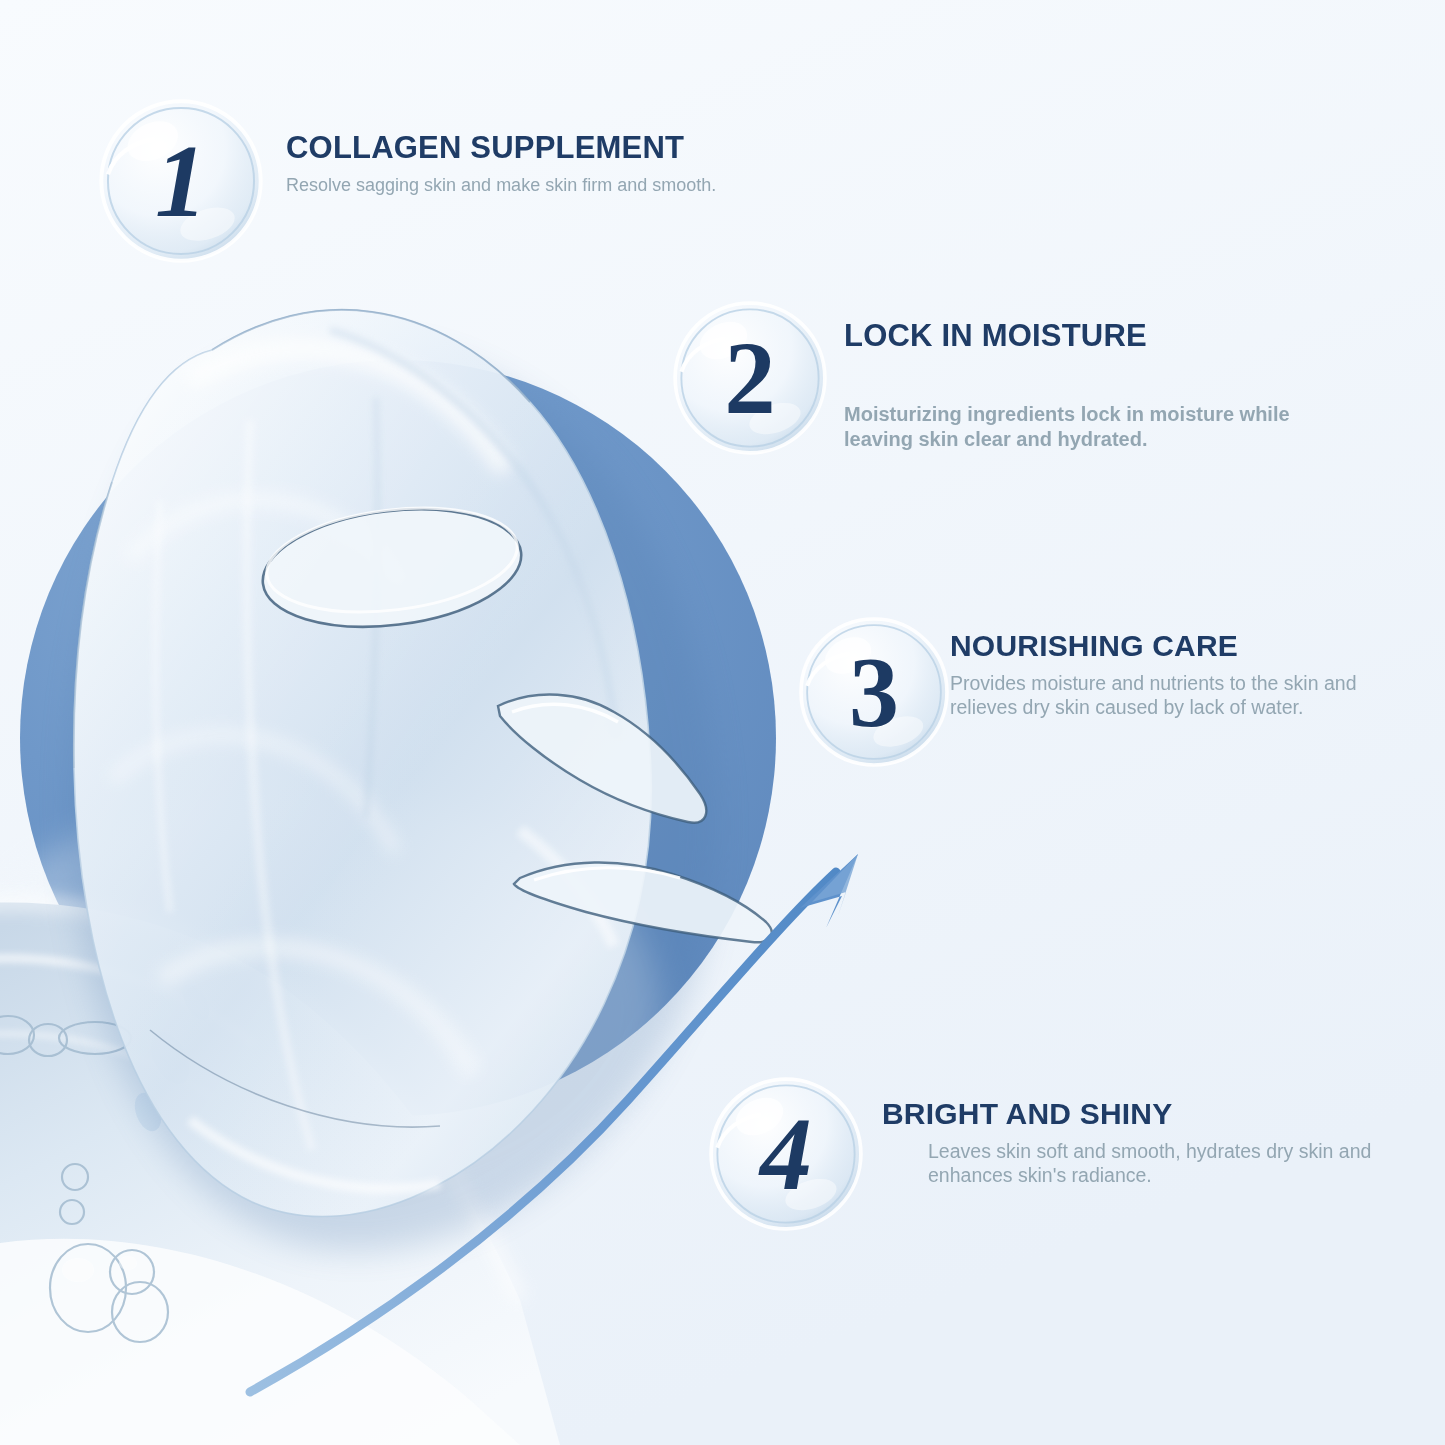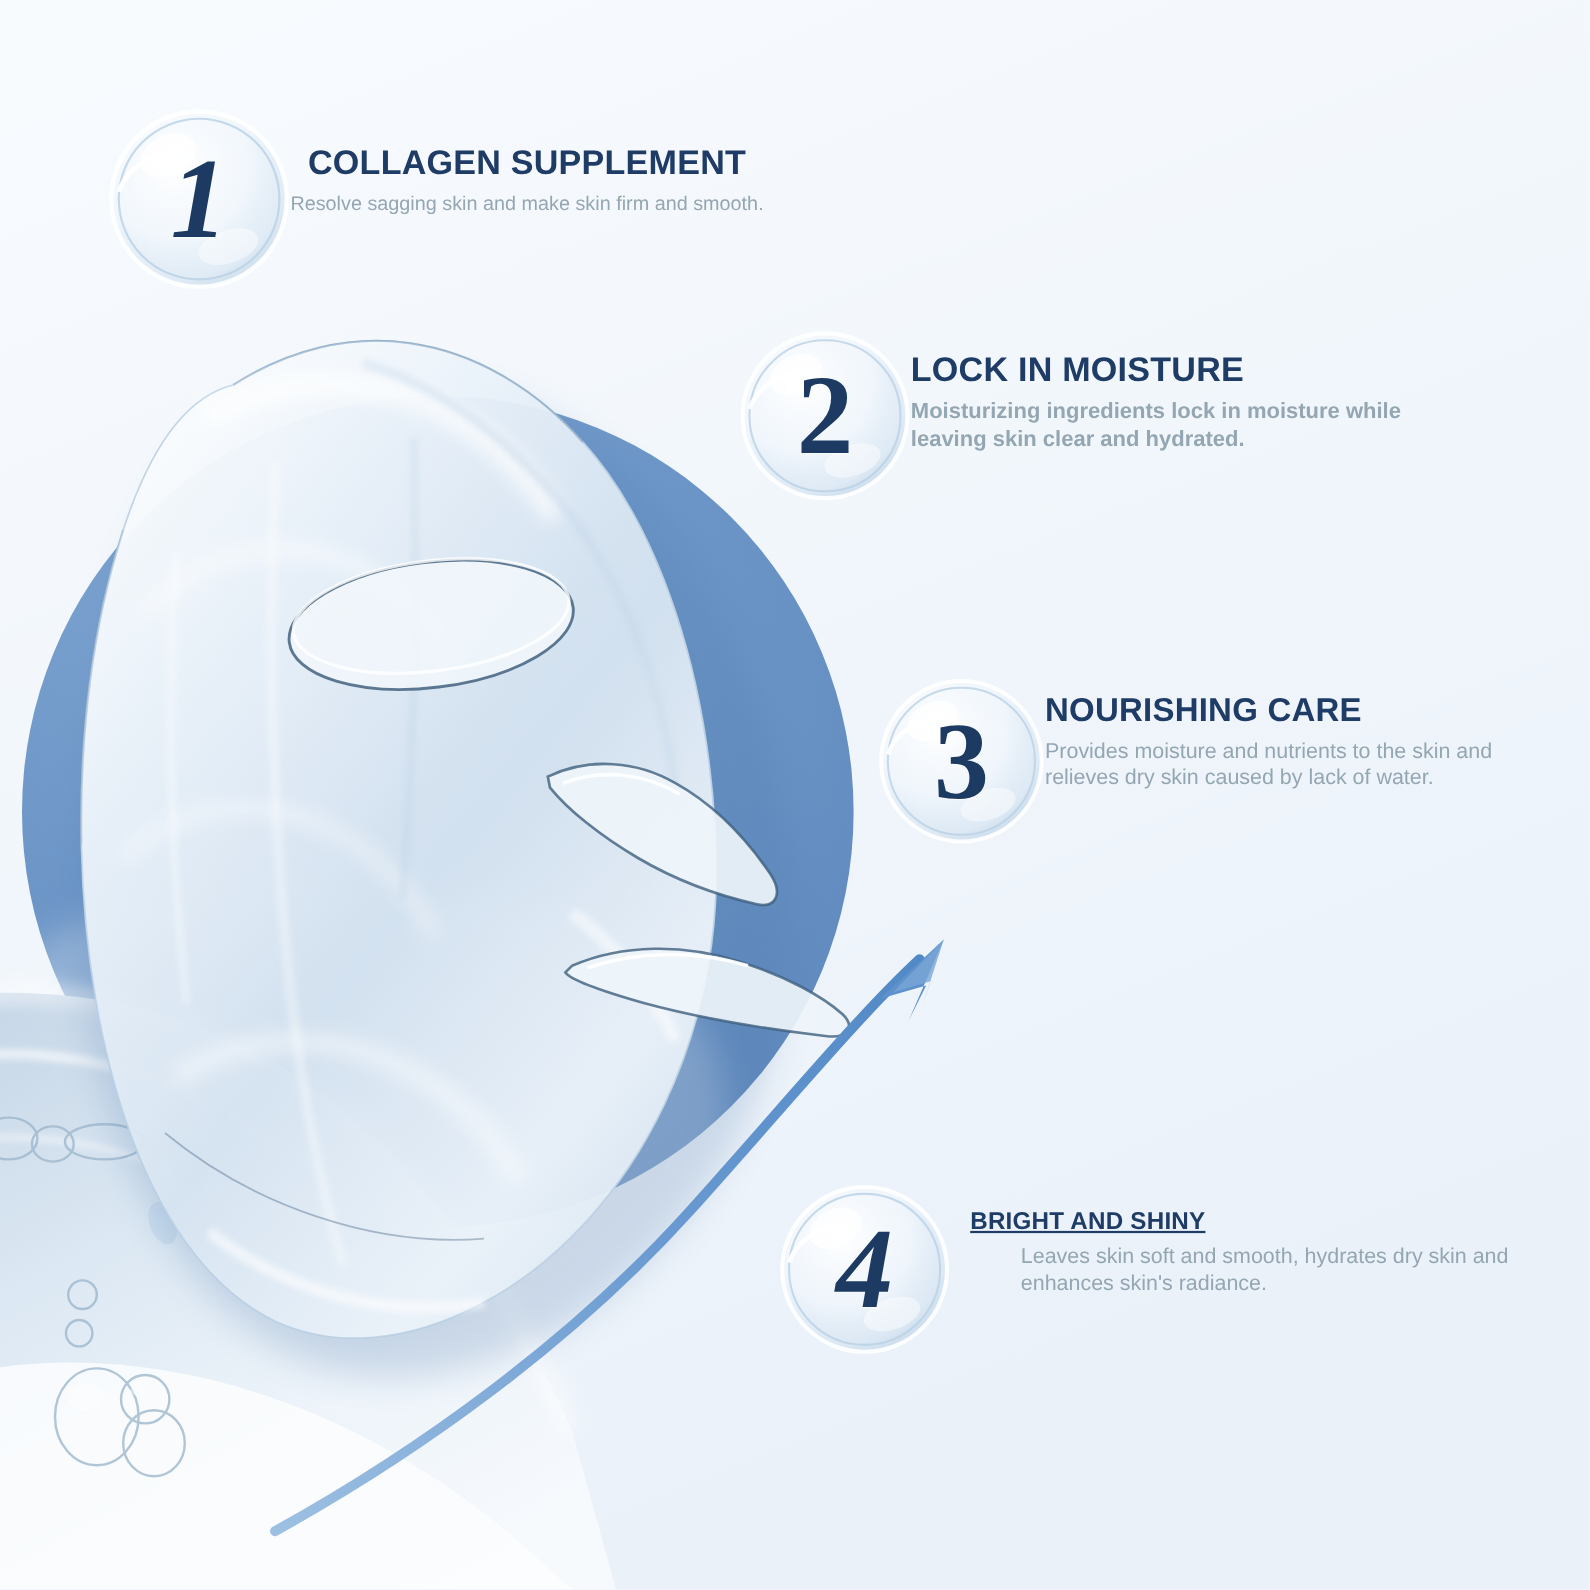--- a/index.html
+++ b/index.html
@@ -27,43 +27,43 @@
 
   .copy{display:flex;flex-direction:column;}
   .f-title{color:#1f3c66;font-weight:700;letter-spacing:.2px;line-height:1.05;
            margin:0 0 9px 0;white-space:nowrap;}
   .f-desc{color:#93a6b2;line-height:1.28;margin:0;font-weight:400;}
 
   
   #feature-1{left:98px;  top:98px;}
   #feature-1 .bubble{width:166px;height:166px;}
   #feature-1 .num{font-size:104px;font-style:italic;}
-  #feature-1 .copy{padding-top:34px;align-items:center;}
+  #feature-1 .copy{margin-left:22px;padding-top:34px;}
   #feature-1 .f-title{font-size:31px;}
   #feature-1 .f-desc{font-size:18px;}
 
   #feature-2{left:672px; top:300px;}
   #feature-2 .bubble{width:156px;height:156px;}
   #feature-2 .num{font-size:103px;}
-  #feature-2 .copy{padding-top:20px;}
+  #feature-2 .copy{margin-left:16px;padding-top:20px;gap:40px;}
   #feature-2 .f-title{font-size:31px;}
   #feature-2 .f-desc{font-size:20px;}
 
   #feature-3{left:798px; top:616px;}
   #feature-3 .bubble{width:152px;height:152px;}
   #feature-3 .num{font-size:100px;}
   #feature-3 .copy{padding-top:14px;}
   #feature-3 .f-title{font-size:30px;}
   #feature-3 .f-desc{font-size:19.5px;}
 
   #feature-4{left:708px; top:1076px;}
   #feature-4 .bubble{width:156px;height:156px;}
   #feature-4 .num{font-size:104px;font-style:italic;}
   #feature-4 .copy{margin-left:18px;padding-top:22px;}
-  #feature-4 .f-title{font-size:22px;text-decoration:underline;}
+  #feature-4 .f-title{font-size:30px;}
   #feature-4 .f-desc{font-size:19.5px;margin-left:46px;}
 </style>
 </head>
 <body>
 
 <div id="stage">
 
   <div id="art">
   <svg viewBox="0 0 1445 1445" xmlns="http://www.w3.org/2000/svg">
     <defs>

